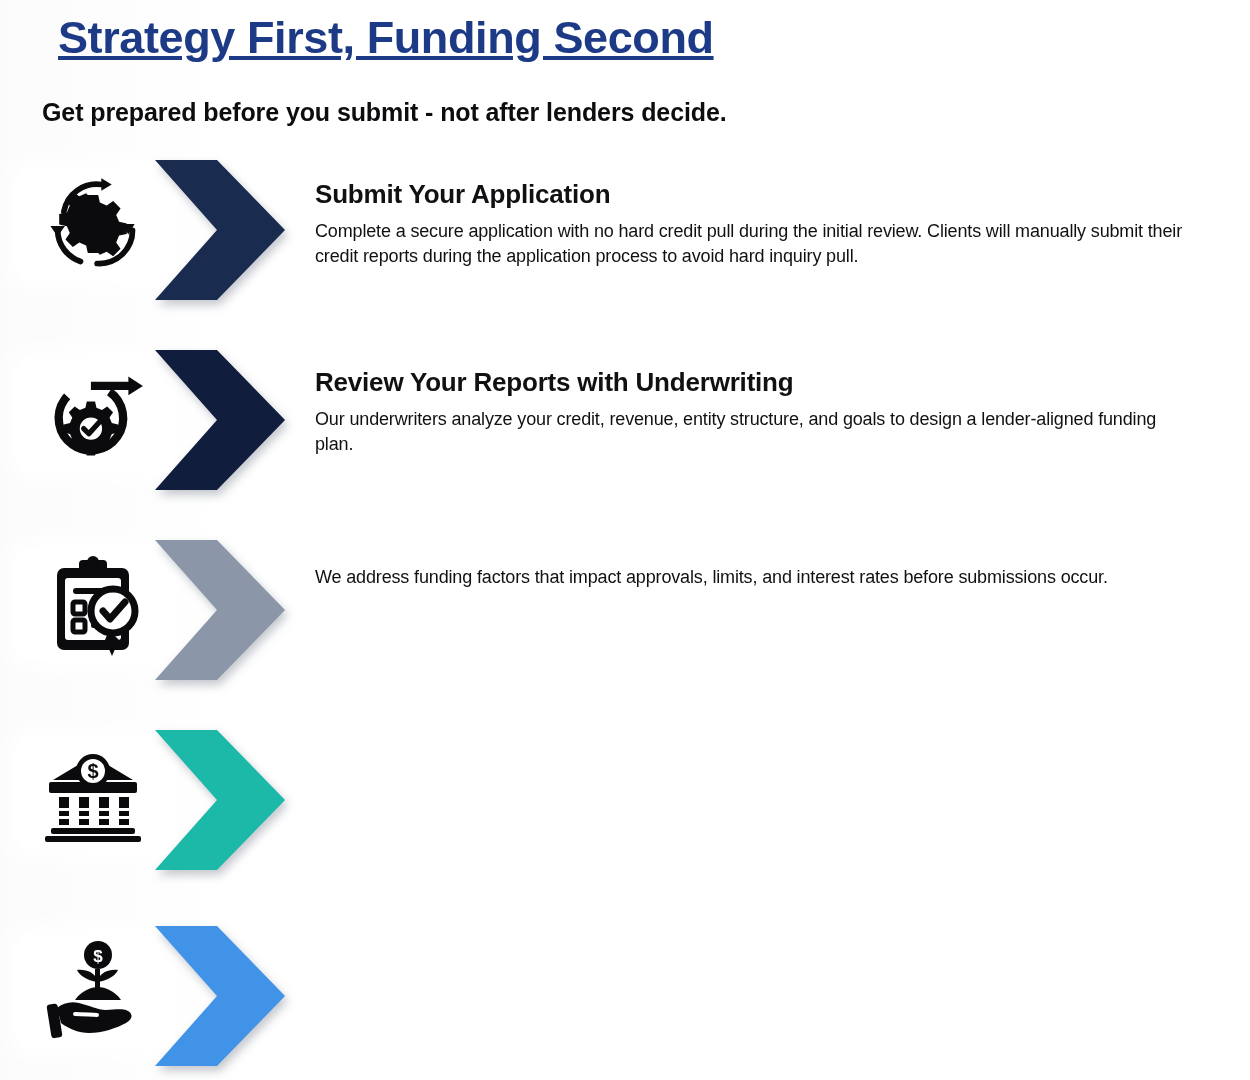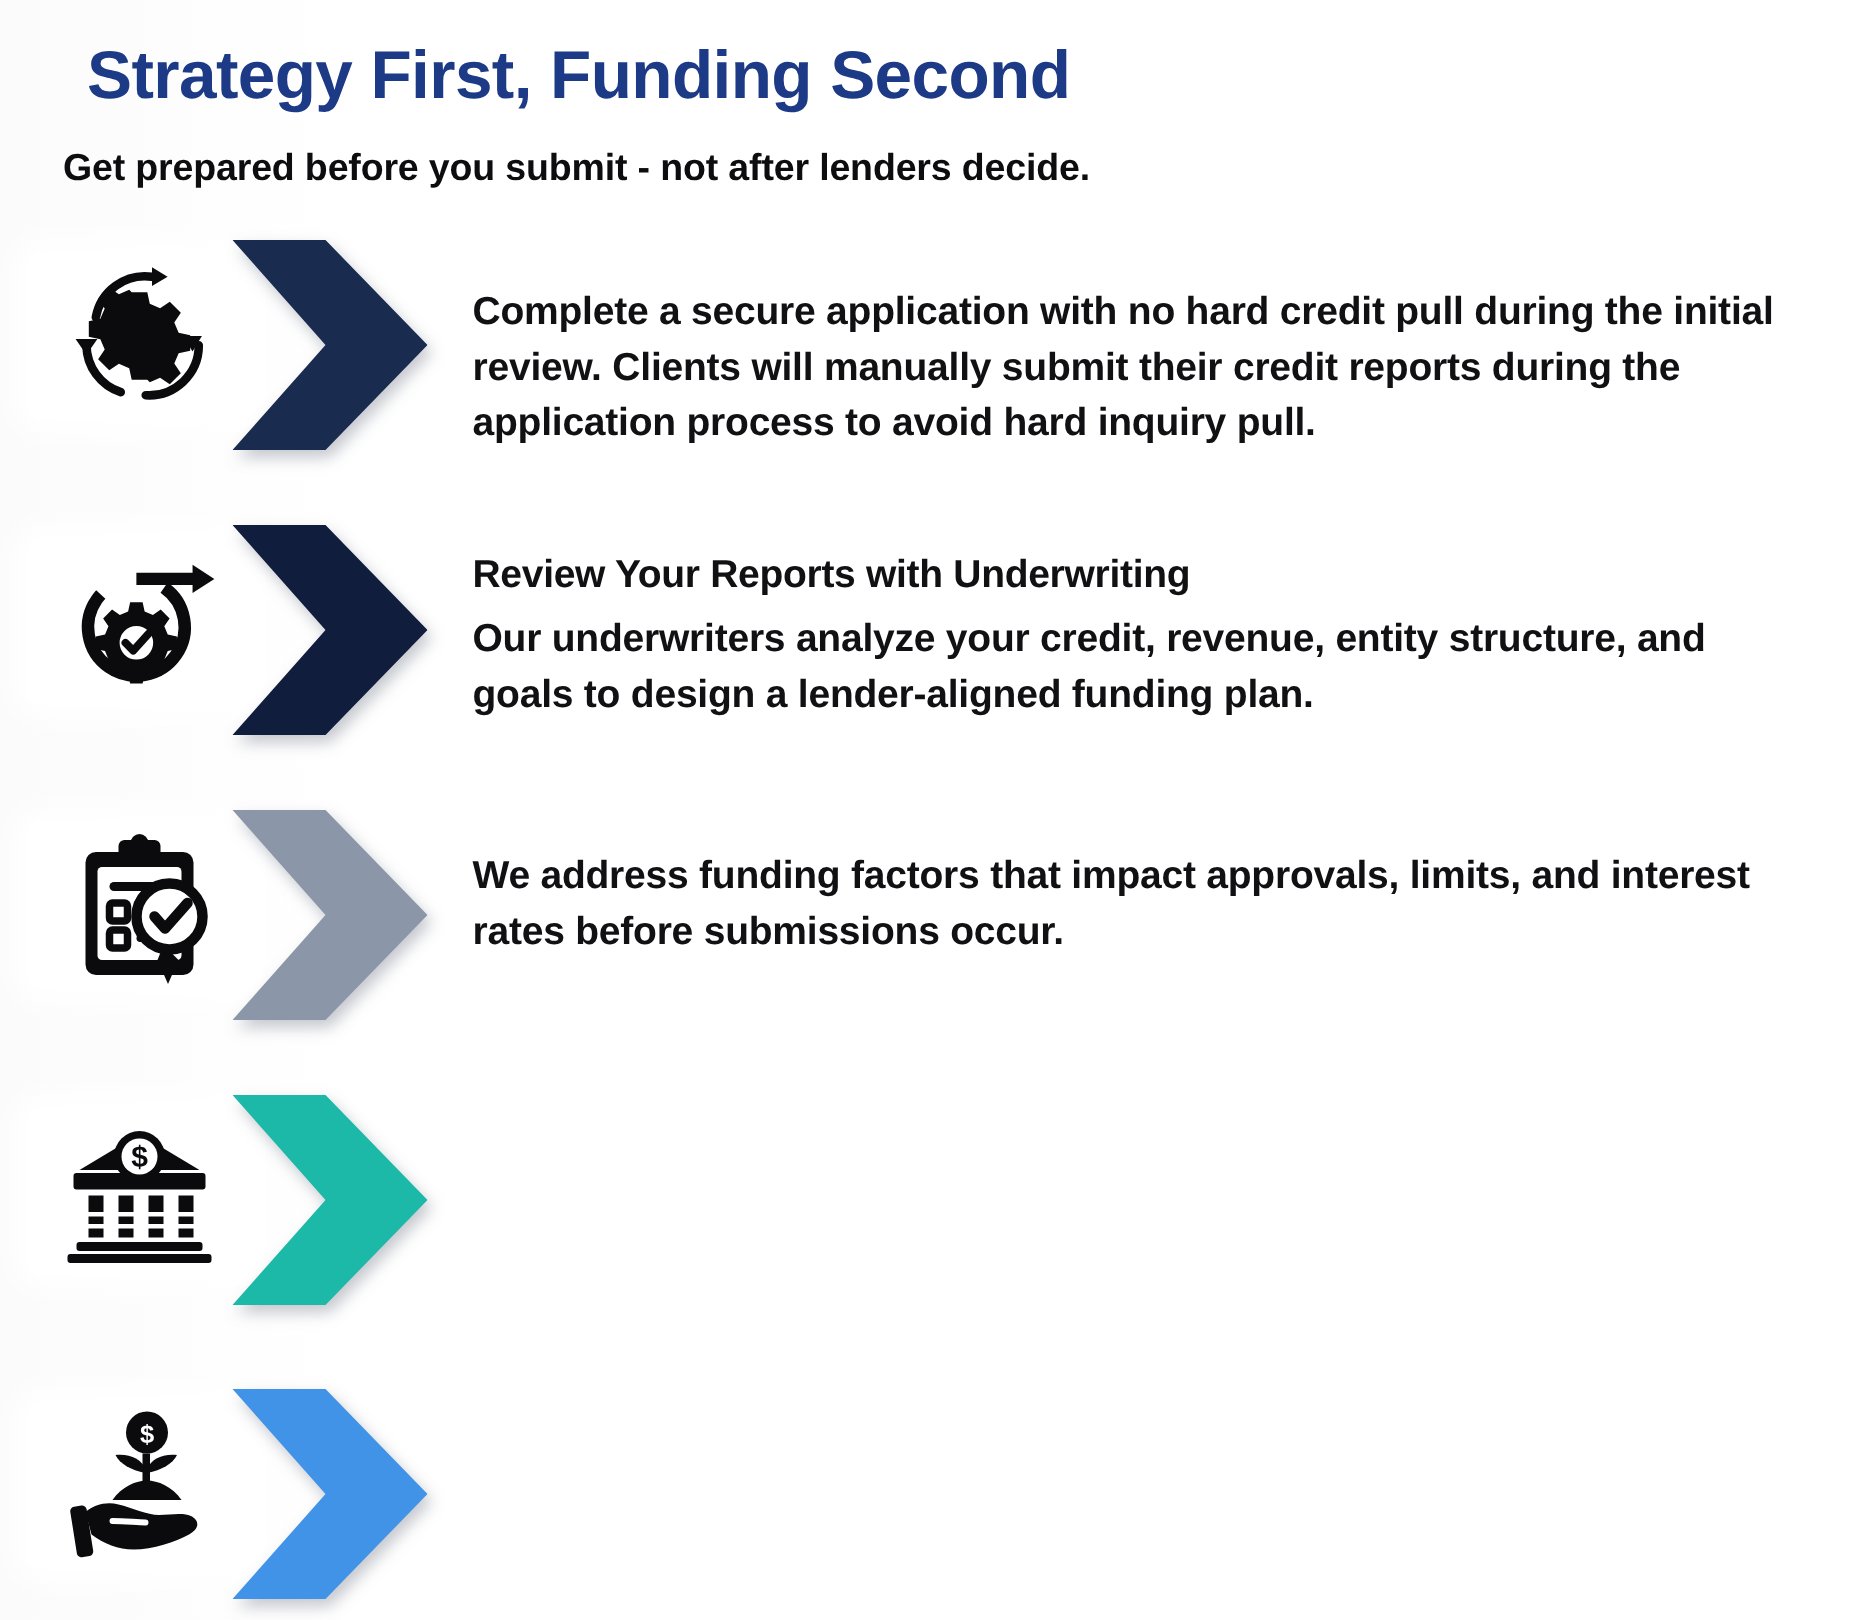--- a/index.html
+++ b/index.html
@@ -11,23 +11,23 @@
   }
   .page {
     position:relative;
     width:1250px; height:1080px;
     background:linear-gradient(90deg,#fbfbfc 0%, #ffffff 18%, #ffffff 100%);
   }
 
   
   .header { position:absolute; left:0; top:0; width:100%; }
   .title {
-    position:absolute; left:58px; top:24px;
+    position:absolute; left:58px; top:12px;
     font-size:45px; font-weight:700; letter-spacing:-0.4px;
-    color:#1c3a86; white-space:nowrap;
+    color:#1c3a86; white-space:nowrap;text-decoration:underline;
   }
   .subtitle {
     position:absolute; left:42px; top:98px;
     font-size:25px; font-weight:700; color:#0d0d10;
     letter-spacing:-0.1px; white-space:nowrap;
   }
 
   
   .steps { position:absolute; left:0; top:150px; width:100%; }
   .step {
@@ -56,21 +56,21 @@
 
   
   .txt { position:absolute; left:315px; right:40px; }
   .s-title {
     font-size:26px; font-weight:700; color:#111114;
     letter-spacing:-0.2px; line-height:1.15;
     white-space:nowrap;
   }
   .s-body {
     margin-top:9px;
-    font-size:26px; font-weight:700; color:#111114;
+    font-size:18px; font-weight:400; color:#111114;
     line-height:1.42; letter-spacing:-0.15px;
     max-width:880px;
   }
 
   
   #step-0 { top:0px;   }
   #step-1 { top:190px; }
   #step-2 { top:380px; }
   #step-3 { top:570px; }
   #step-4 { top:760px; }
@@ -233,20 +233,21 @@
         </span>
       </div>
       <div class="chev">
         <svg viewBox="0 0 130 140" preserveAspectRatio="none">
           <polygon points="0,0 62,0 130,70 62,140 0,140 62,70" fill="#4193e8"></polygon>
         </svg>
       </div>
     </div>
 
     <div class="txt" id="txt-0" style="top:30px;">
+      <div class="s-title"> Submit Your Application</div>
       <div class="s-body">Complete a secure application with no hard credit pull during the initial review. Clients will manually submit their credit reports during the application process to avoid hard inquiry pull.</div>
     </div>
     <div class="txt" id="txt-1" style="top:218px;">
       <div class="s-title">Review Your Reports with Underwriting</div>
       <div class="s-body">Our underwriters analyze your credit, revenue, entity structure, and goals to design a lender-aligned funding plan.</div>
     </div>
     <div class="txt" id="txt-2" style="top:406px;">
       <div class="s-body">We address funding factors that impact approvals, limits, and interest rates before submissions occur.</div>
     </div>
     <div class="txt" id="txt-3" style="top:594px;">

